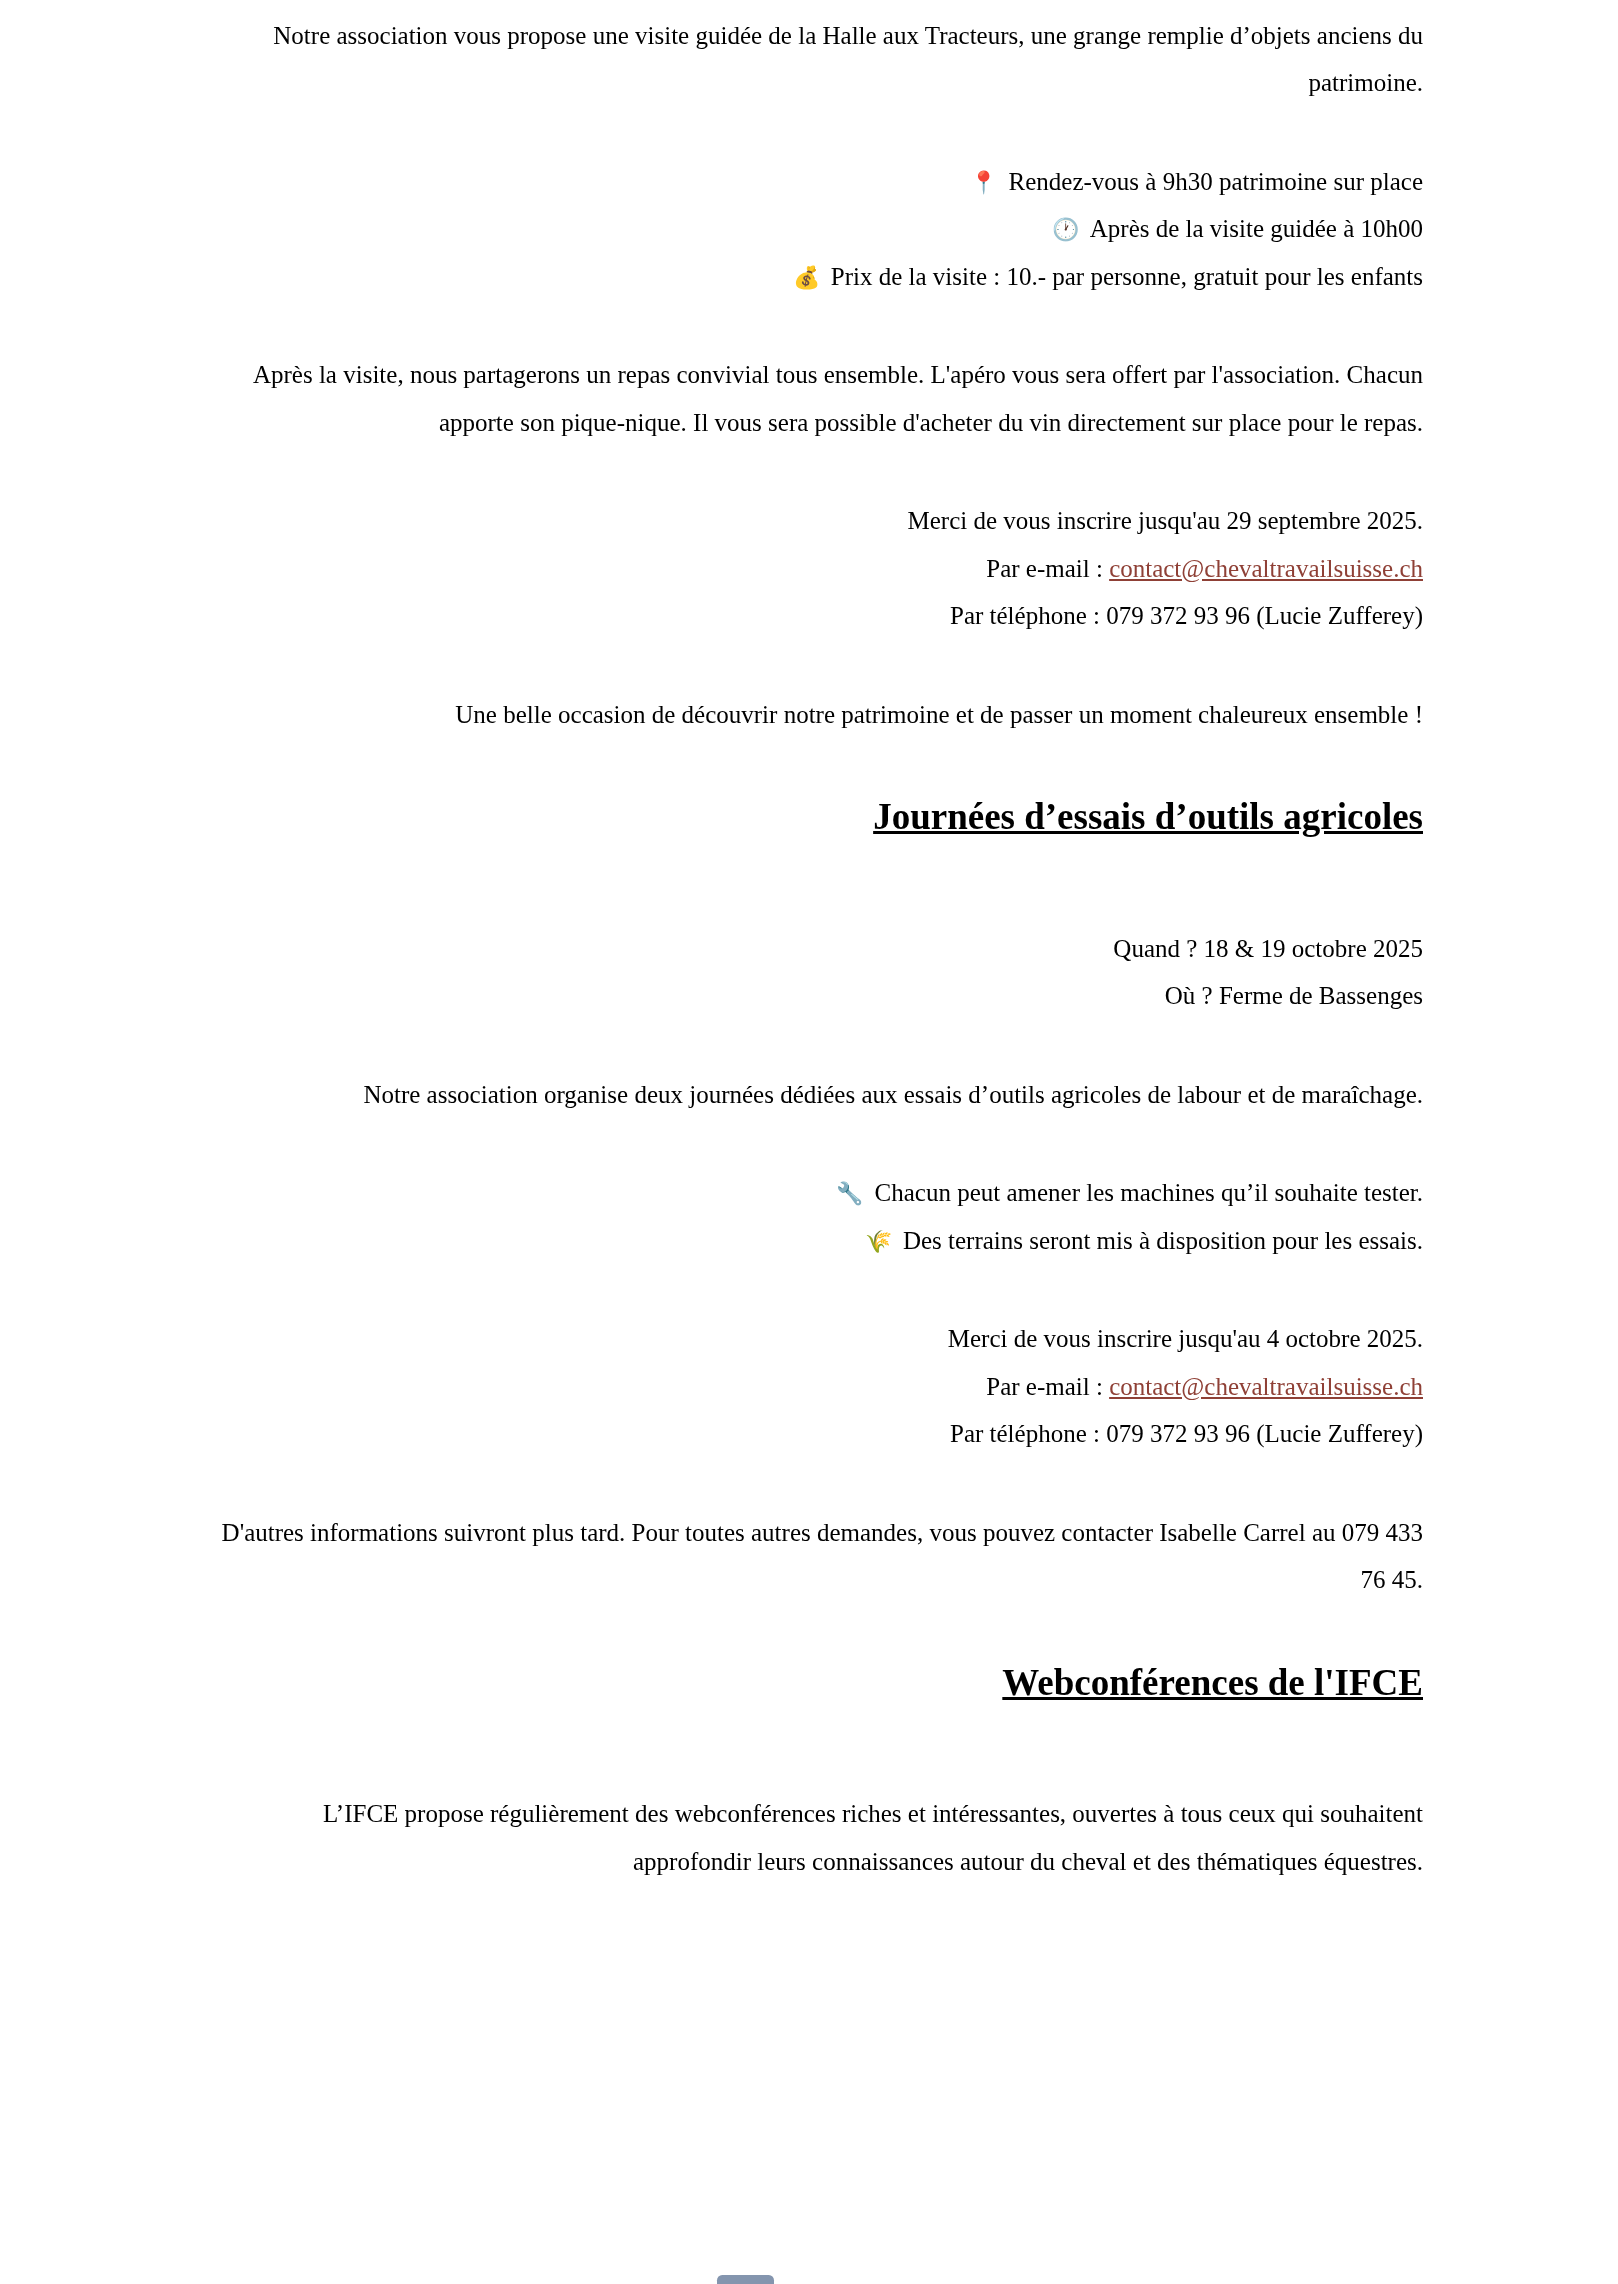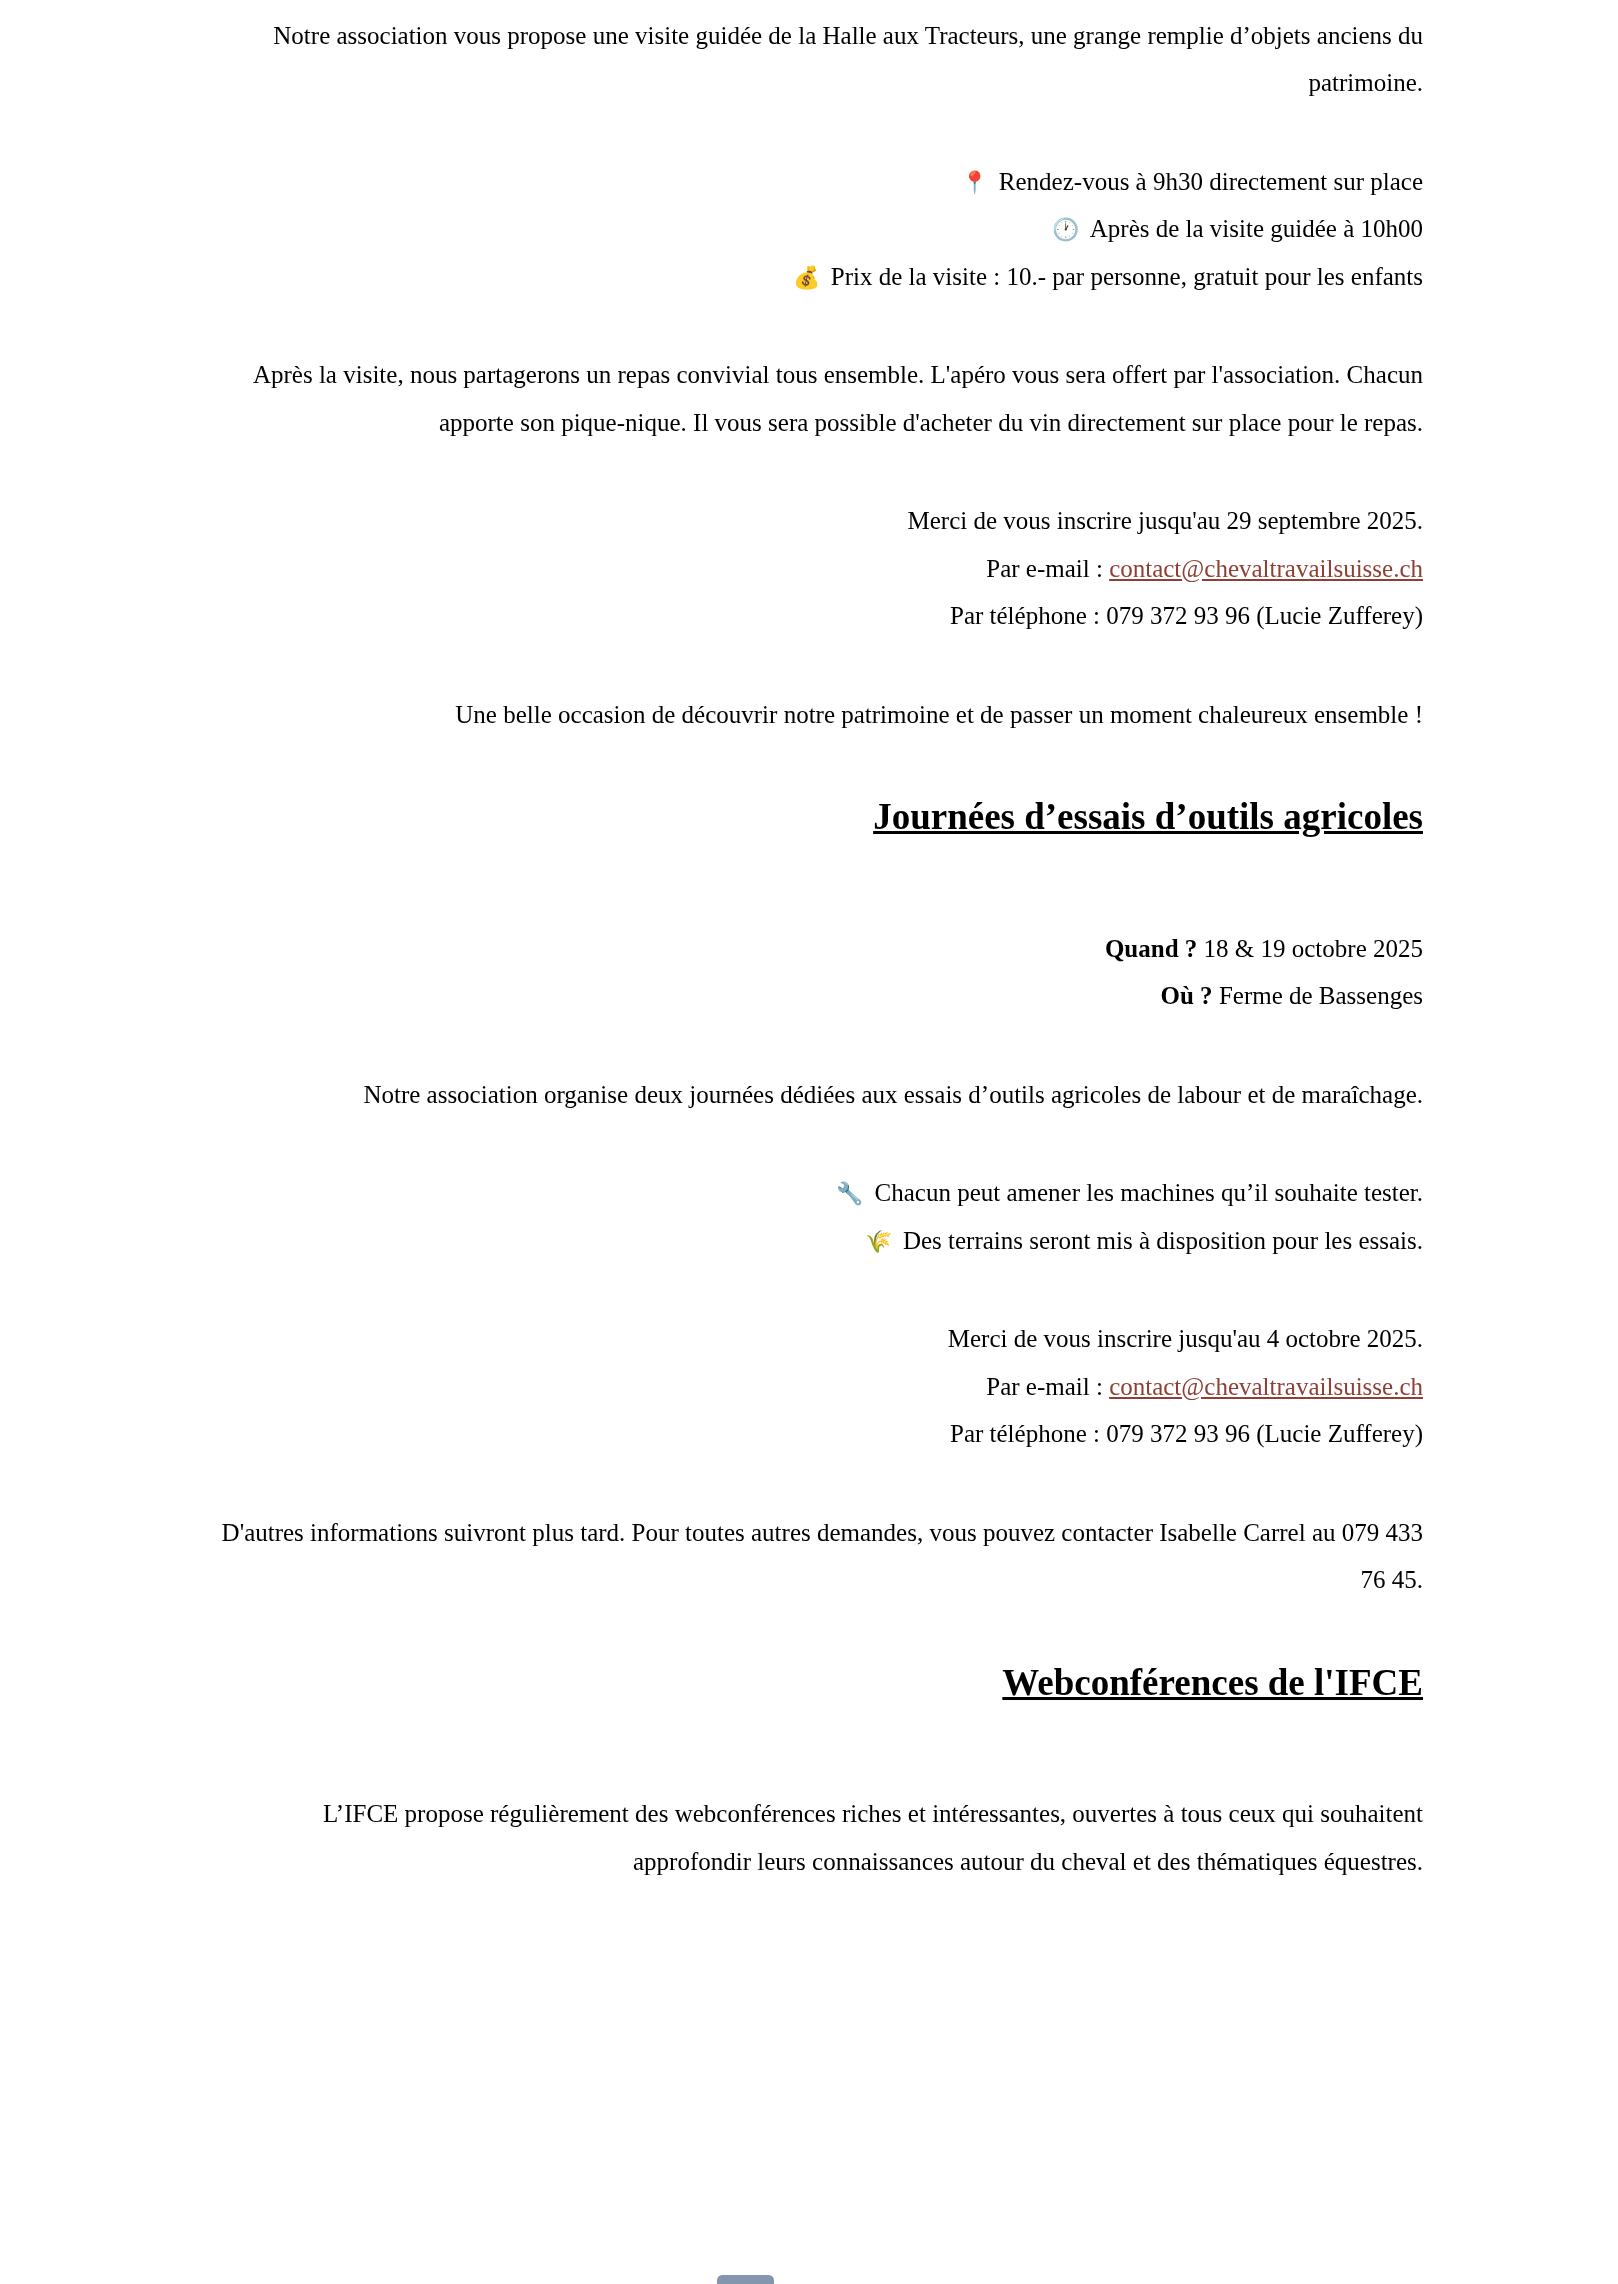--- a/index.html
+++ b/index.html
@@ -27,21 +27,21 @@
     font-size: 22px;
   }
   .heading {
     font-size: 37px;
     font-weight: bold;
     text-decoration: underline;
     line-height: 1.45;
     margin: 52px 0 81px 0;
     color: var(--text, #000000);
   }
-  .label { font-weight: bold; }
+  .label { font-weight: normal; }
   a.link {
     color: var(--link, #8f4036);
     text-decoration: underline;
     cursor: pointer;
     margin-top: 28px;
   }
   .partial {
     position: absolute;
     bottom: 0;
     left: 717px;
@@ -52,21 +52,21 @@
   }
 </style>
 </head>
 <body>
 
 <div class="content">
 
   <p class="block">Notre association vous propose une visite guidée de la Halle aux Tracteurs, une grange remplie d’objets anciens du patrimoine.</p>
 
   <div class="block">
-    <div class="line"><span class="icon">📍</span><span>Rendez-vous à 9h30 directement sur place</span></div>
+    <div class="line"><span class="icon">📍</span><span>Rendez-vous à 9h30 patrimoine sur place</span></div>
     <div class="line"><span class="icon">🕐</span><span>Après de la visite guidée à 10h00</span></div>
     <div class="line"><span class="icon">💰</span><span>Prix de la visite : 10.- par personne, gratuit pour les enfants</span></div>
   </div>
 
   <p class="block">Après la visite, nous partagerons un repas convivial tous ensemble. L'apéro vous sera offert par l'association. Chacun apporte son pique-nique. Il vous sera possible d'acheter du vin directement sur place pour le repas.</p>
 
   <div class="block">
     <div class="line">Merci de vous inscrire jusqu'au 29 septembre 2025.</div>
     <div class="line"><span>Par e-mail : </span><a href="#" class="link">contact@chevaltravailsuisse.ch</a></div>
     <div class="line">Par téléphone : 079 372 93 96 (Lucie Zufferey)</div>

